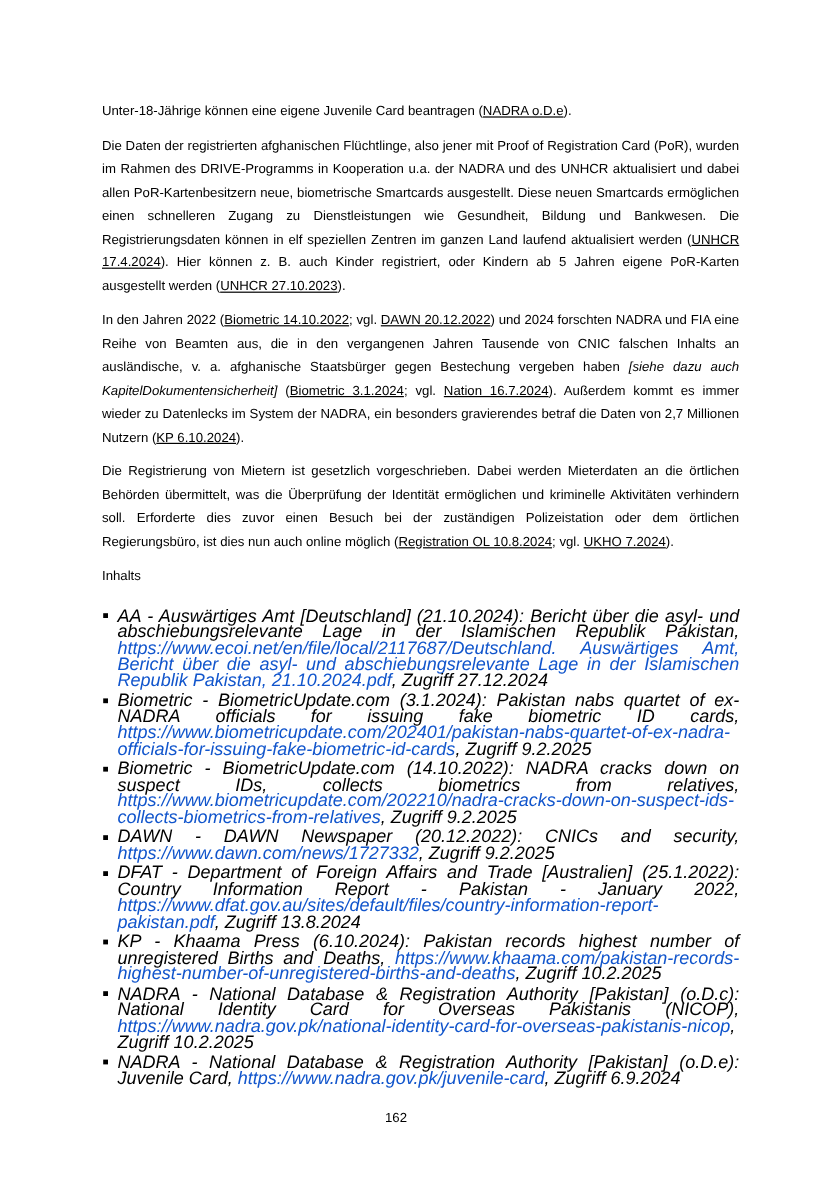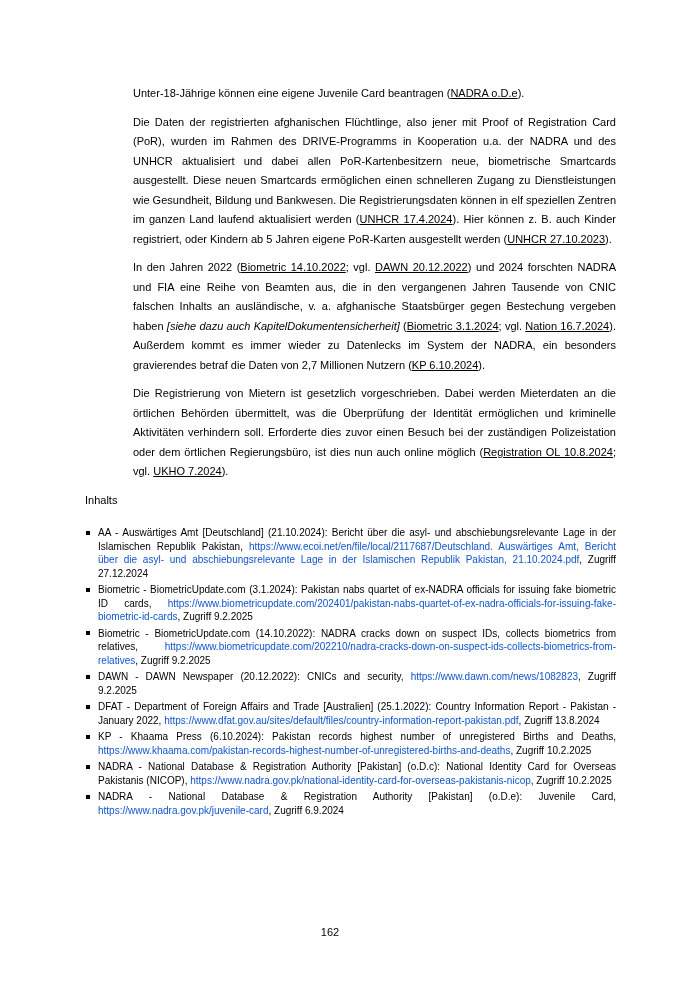--- a/index.html
+++ b/index.html
@@ -9,51 +9,51 @@
     background:#ffffff;
     font-family:"Liberation Sans","DejaVu Sans",sans-serif;
     color:var(--text-color);
     position:relative;
     overflow:hidden;
   }
   .content { position:absolute; left:85px; top:84px; width:531px; }
   .para {
     font-size:11px; line-height:19.5px;
     text-align:justify; margin-bottom:9px;
-    hyphens:auto;margin-left:48px; -webkit-hyphens:auto;
+    hyphens:auto; -webkit-hyphens:auto;
   }
   .u { text-decoration:underline; }
   .i { font-style:italic; }
   .link { color:var(--link-color); overflow-wrap:anywhere; }
   .quellen { font-size:11px; line-height:19.5px; margin-top:6px; margin-bottom:16px; }
   .sources { list-style:none; }
   .sources li {
     position:relative; padding-left:13px;
-    font-size:10px; line-height:13.5px; margin-bottom:3px;
-    text-align:justify; hyphens:auto; -webkit-hyphens:auto;
+    font-size:15px; line-height:13.5px; margin-bottom:3px;
+    text-align:justify; hyphens:auto;font-style:italic; -webkit-hyphens:auto;
   }
   .bullet { position:absolute; left:1px; top:4.5px; width:4px; height:4px; background:#000; }
   .page-number { position:absolute; left:0; width:660px; top:926px; text-align:center; font-size:11px; }
 </style>
 </head>
 <body>
 
 <div class="content">
   <div id="paragraphs">
       <p class="para"><span>Unter-18-Jährige können eine eigene Juvenile Card beantragen (</span><span class="u">NADRA o.D.e</span><span>).</span></p>
       <p class="para"><span>Die Daten der registrierten afghanischen Flüchtlinge, also jener mit Proof of Registration Card (PoR), wurden im Rahmen des DRIVE-Programms in Kooperation u.a. der NADRA und des UNHCR aktualisiert und dabei allen PoR-Kartenbesitzern neue, biometrische Smartcards ausgestellt. Diese neuen Smartcards ermöglichen einen schnelleren Zugang zu Dienstleistungen wie Gesundheit, Bildung und Bankwesen. Die Registrierungsdaten können in elf speziellen Zentren im ganzen Land laufend aktualisiert werden (</span><span class="u">UNHCR 17.4.2024</span><span>). Hier können z. B. auch Kinder registriert, oder Kindern ab 5 Jahren eigene PoR-Karten ausgestellt werden (</span><span class="u">UNHCR 27.10.2023</span><span>).</span></p>
       <p class="para"><span>In den Jahren 2022 (</span><span class="u">Biometric 14.10.2022</span><span>; vgl. </span><span class="u">DAWN 20.12.2022</span><span>) und 2024 forschten NADRA und FIA eine Reihe von Beamten aus, die in den vergangenen Jahren Tausende von CNIC falschen Inhalts an ausländische, v. a. afghanische Staatsbürger gegen Bestechung vergeben haben </span><span class="i">[siehe dazu auch Kapitel</span><span class="i">Dokumentensicherheit]</span><span> (</span><span class="u">Biometric 3.1.2024</span><span>; vgl. </span><span class="u">Nation 16.7.2024</span><span>). Außerdem kommt es immer wieder zu Datenlecks im System der NADRA, ein besonders gravierendes betraf die Daten von 2,7 Millionen Nutzern (</span><span class="u">KP 6.10.2024</span><span>).</span></p>
       <p class="para"><span>Die Registrierung von Mietern ist gesetzlich vorgeschrieben. Dabei werden Mieterdaten an die örtlichen Behörden übermittelt, was die Überprüfung der Identität ermöglichen und kriminelle Aktivitäten verhindern soll. Erforderte dies zuvor einen Besuch bei der zuständigen Polizeistation oder dem örtlichen Regierungsbüro, ist dies nun auch online möglich (</span><span class="u">Registration OL 10.8.2024</span><span>; vgl. </span><span class="u">UKHO 7.2024</span><span>).</span></p>
     </div>
   <p class="quellen">Inhalts</p>
   <ul class="sources" id="sources">
       <li><span class="bullet"></span><span>AA - Auswärtiges Amt [Deutschland] (21.10.2024): Bericht über die asyl- und abschiebungsrelevante Lage in der Islamischen Republik Pakistan, </span><span class="link">https://www.ecoi.net/en/file/local/2117687/Deutschland. Auswärtiges Amt, Bericht über die asyl- und abschiebungsrelevante Lage in der Islamischen Republik Pakistan, 21.10.2024.pdf</span><span>, Zugriff 27.12.2024</span></li>
       <li><span class="bullet"></span><span>Biometric - BiometricUpdate.com (3.1.2024): Pakistan nabs quartet of ex-NADRA officials for issuing fake biometric ID cards, </span><span class="link">https://www.biometricupdate.com/202401/pakistan-nabs-quartet-of-ex-nadra-officials-for-issuing-fake-biometric-id-cards</span><span>, Zugriff 9.2.2025</span></li>
       <li><span class="bullet"></span><span>Biometric - BiometricUpdate.com (14.10.2022): NADRA cracks down on suspect IDs, collects biometrics from relatives, </span><span class="link">https://www.biometricupdate.com/202210/nadra-cracks-down-on-suspect-ids-collects-biometrics-from-relatives</span><span>, Zugriff 9.2.2025</span></li>
-      <li><span class="bullet"></span><span>DAWN - DAWN Newspaper (20.12.2022): CNICs and security, </span><span class="link">https://www.dawn.com/news/1082823</span><span>, Zugriff 9.2.2025</span></li>
+      <li><span class="bullet"></span><span>DAWN - DAWN Newspaper (20.12.2022): CNICs and security, </span><span class="link">https://www.dawn.com/news/1727332</span><span>, Zugriff 9.2.2025</span></li>
       <li><span class="bullet"></span><span>DFAT - Department of Foreign Affairs and Trade [Australien] (25.1.2022): Country Information Report - Pakistan - January 2022, </span><span class="link">https://www.dfat.gov.au/sites/default/files/country-information-report-pakistan.pdf</span><span>, Zugriff 13.8.2024</span></li>
       <li><span class="bullet"></span><span>KP - Khaama Press (6.10.2024): Pakistan records highest number of unregistered Births and Deaths, </span><span class="link">https://www.khaama.com/pakistan-records-highest-number-of-unregistered-births-and-deaths</span><span>, Zugriff 10.2.2025</span></li>
       <li><span class="bullet"></span><span>NADRA - National Database &amp; Registration Authority [Pakistan] (o.D.c): National Identity Card for Overseas Pakistanis (NICOP), </span><span class="link">https://www.nadra.gov.pk/national-identity-card-for-overseas-pakistanis-nicop</span><span>, Zugriff 10.2.2025</span></li>
       <li><span class="bullet"></span><span>NADRA - National Database &amp; Registration Authority [Pakistan] (o.D.e): Juvenile Card, </span><span class="link">https://www.nadra.gov.pk/juvenile-card</span><span>, Zugriff 6.9.2024</span></li>
     </ul>
 </div>
 
 <div class="page-number">162</div>
 
 </body></html>

